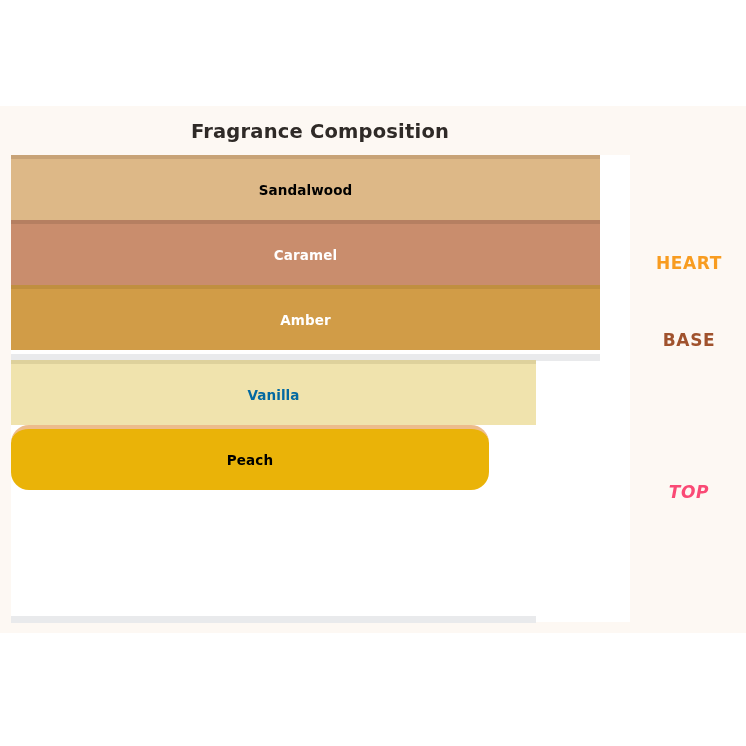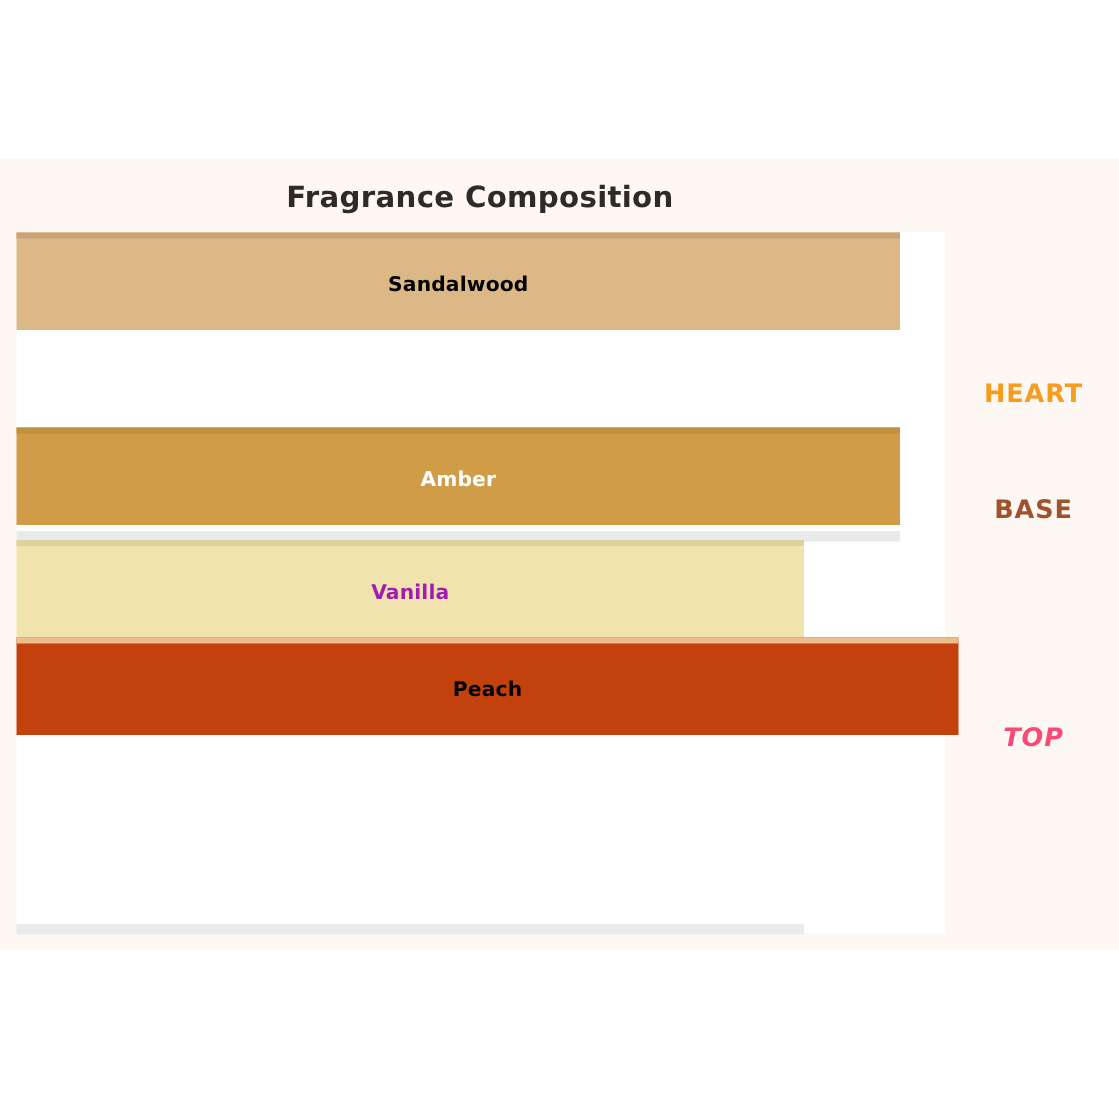--- a/index.html
+++ b/index.html
@@ -82,27 +82,30 @@
   <div id="title">Fragrance Composition</div>
 
   <div id="plot-upper"></div>
   <div id="plot-lower"></div>
   <div id="midline"></div>
   <div id="baseline"></div>
 
   <div class="bar" id="bar0" style="top: 49px; height: 65px; width: 589px; background: rgb(221, 184, 135); border-top: 4px solid rgb(200, 163, 119);">
     <span class="blabel" style="color: rgb(0, 0, 0);">Sandalwood</span>
   </div>
+  <div class="bar" id="bar1" style="top: 114px; height: 65px; width: 589px; background: rgb(201, 141, 109); border-top: 4px solid rgb(181, 127, 97);">
+    <span class="blabel" style="color: rgb(255, 255, 255);">Caramel</span>
+  </div>
   <div class="bar" id="bar2" style="top: 179px; height: 65px; width: 589px; background: rgb(209, 156, 71); border-top: 4px solid rgb(192, 143, 63);">
     <span class="blabel" style="color: rgb(255, 255, 255);">Amber</span>
   </div>
   <div class="bar" id="bar3" style="top: 254px; height: 65px; width: 525px; background: rgb(240, 227, 173); border-top: 4px solid rgb(222, 209, 156);">
-    <span class="blabel" style="color: #a21caf;">Vanilla</span>
+    <span class="blabel" style="color: #0369a1;">Vanilla</span>
   </div>
-  <div class="bar" id="bar4" style="top: 319px; height: 65px; width: 628px; background: #c2410c; border-top: 4px solid rgb(237, 188, 140);">
+  <div class="bar" id="bar4" style="top: 319px; height: 65px; width: 478px; background: #eab308; border-top: 4px solid rgb(237, 188, 140); border-radius: 18px;">
     <span class="blabel" style="color: rgb(0, 0, 0);">Peach</span>
   </div>
 
   <div class="side-label" id="note0" style="top: 147px; color: rgb(248, 156, 32);">HEART</div>
   <div class="side-label" id="note1" style="top: 224px; color: rgb(160, 82, 45);">BASE</div>
   <div class="side-label" id="note2" style="top: 376px; color: rgb(250, 74, 117); font-style: italic;">TOP</div>
 
 </div>
 
 </body></html>

